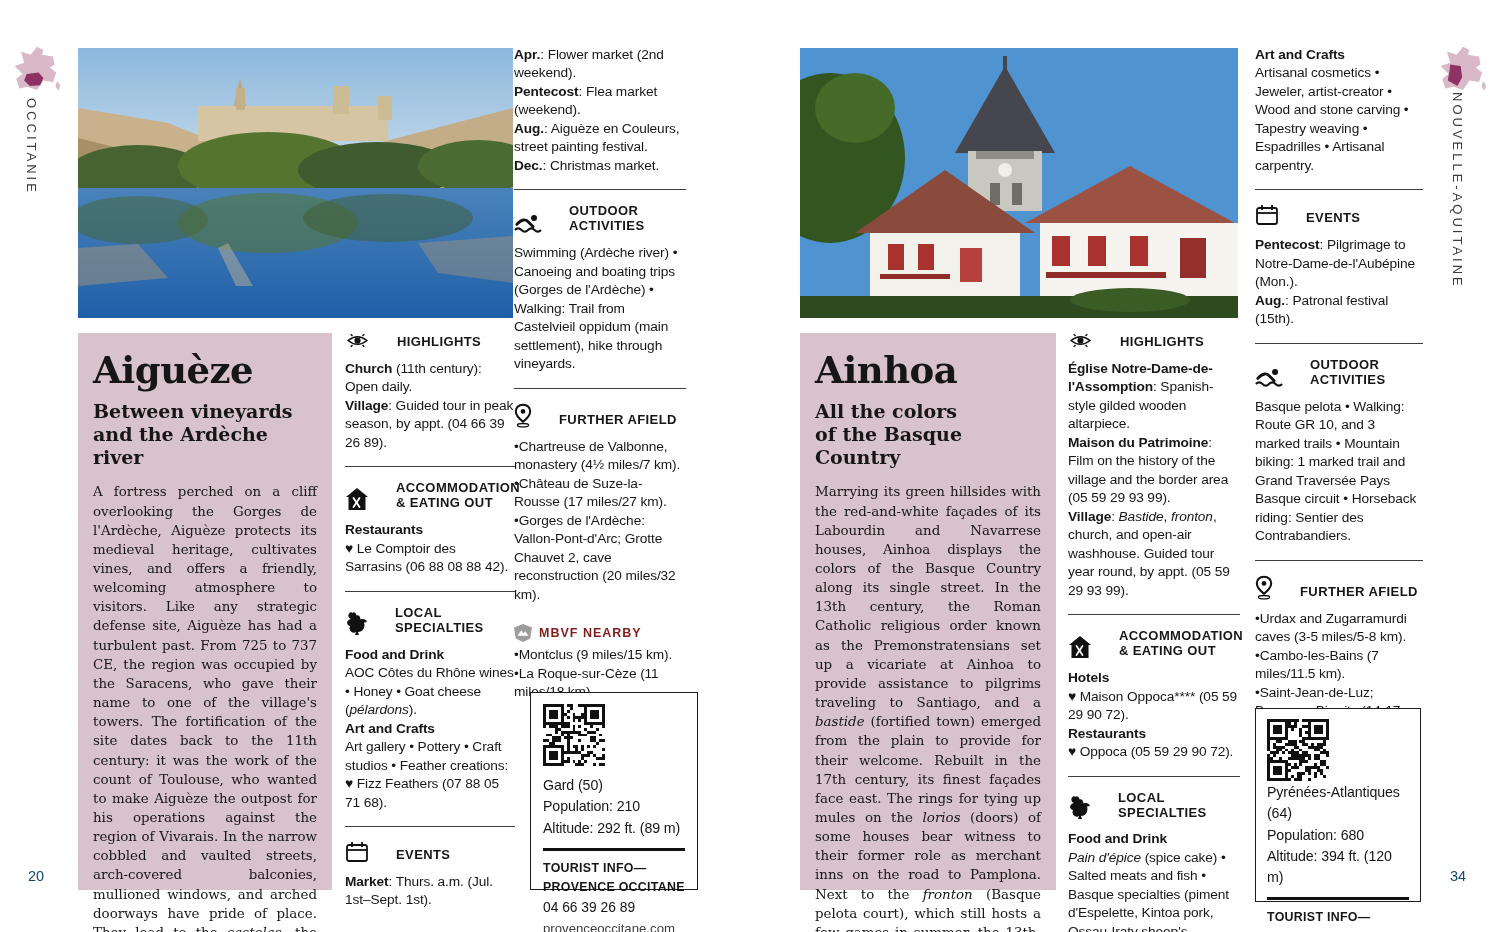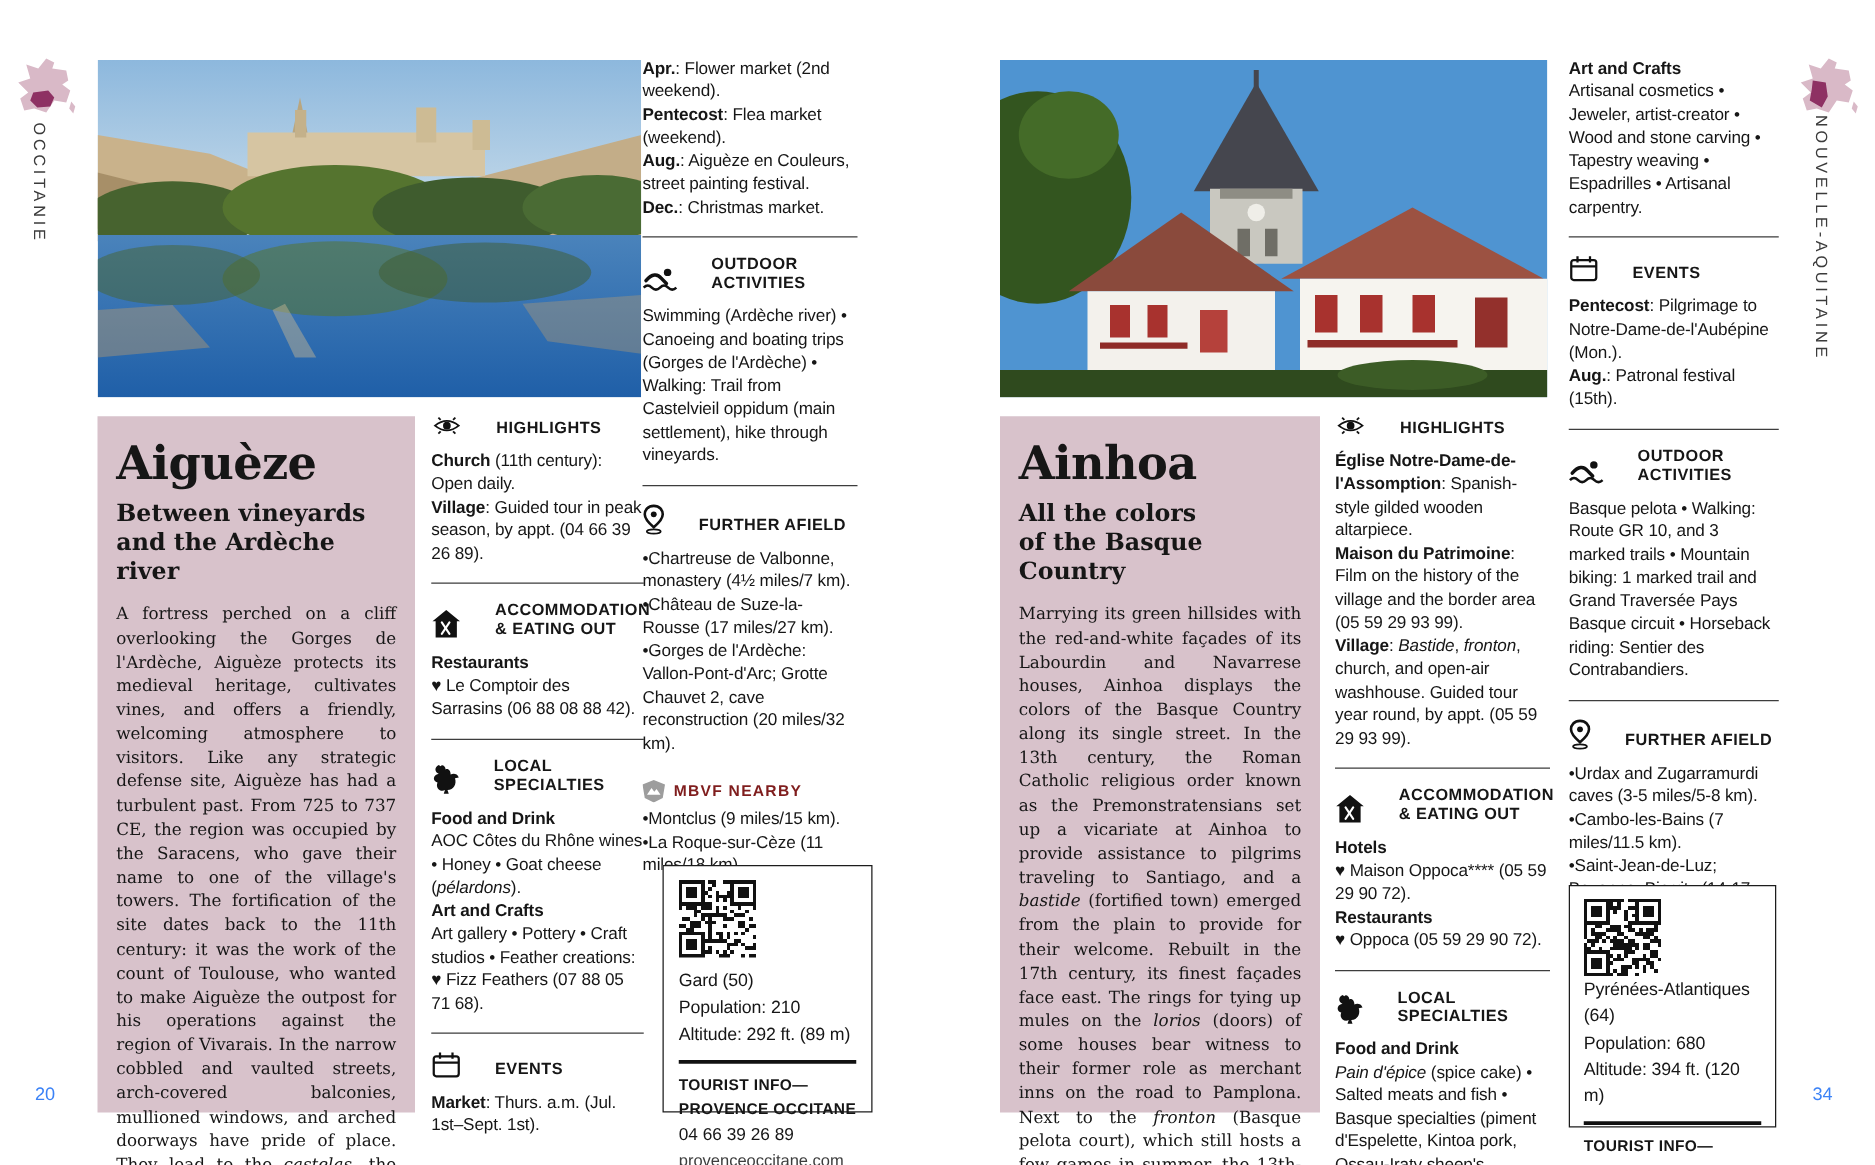--- a/index.html
+++ b/index.html
@@ -40,21 +40,21 @@
   .qr svg{display:block;width:62px;height:62px;}
   .info-box .fact{font-size:14.2px;line-height:1.5;letter-spacing:-.1px;}
   .thick-rule{border:none;border-top:3px solid #111;margin:9px 0 8px 0;}
   .ti-head{font-weight:bold;font-size:12.4px;letter-spacing:.3px;line-height:1.55;}
   .ti-phone{font-size:13.8px;line-height:1.6;}
   .ti-web{font-size:13.2px;line-height:1.5;color:#3d3d3d;}
 
   
   .vlabel{position:absolute;writing-mode:vertical-rl;text-orientation:mixed;
           font-size:13px;letter-spacing:3px;color:#3b3b3b;}
-  .pagenum{position:absolute;font-size:14.5px;color:#3b82f6;}
+  .pagenum{position:absolute;font-size:14.5px;color:#0c4a6e;}
   .map-icon{position:absolute;}
 </style>
 </head>
 <body>
 
 <div class="spread">
 
   <svg class="map-icon" style="left:13px;top:42px;" width="48" height="56" viewBox="0 0 60 64">
     <path d="M30,3 L38,7 L36,13 L50,15 L52,25 L46,29 L54,35 L50,47 L38,45 L30,57 L18,53 L8,55 L4,43 L12,37 L2,27 L14,23 L10,9 L22,13 Z" fill="#d9b9c7"></path>
     <path d="M55,46 l4,5 l-2,7 l-4,-5 Z" fill="#d9b9c7"></path>

